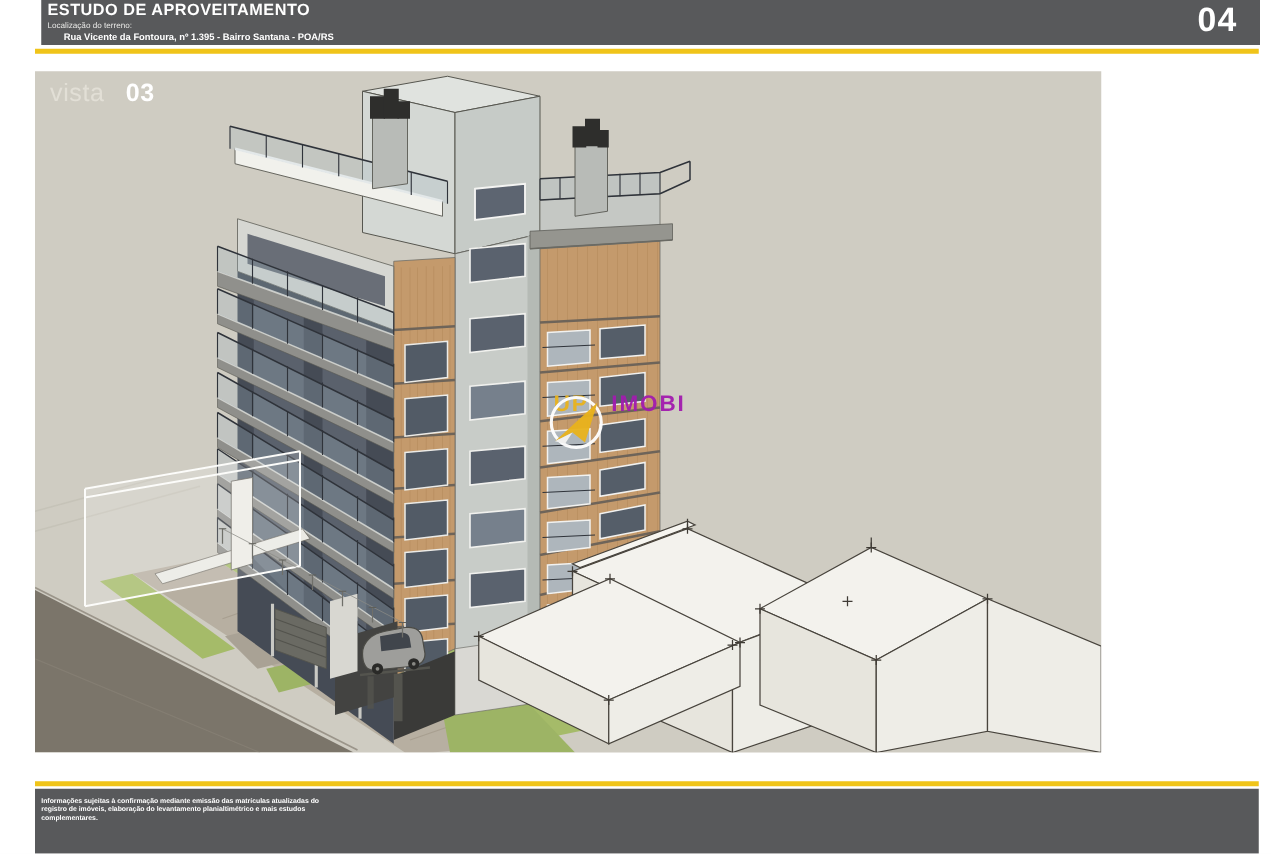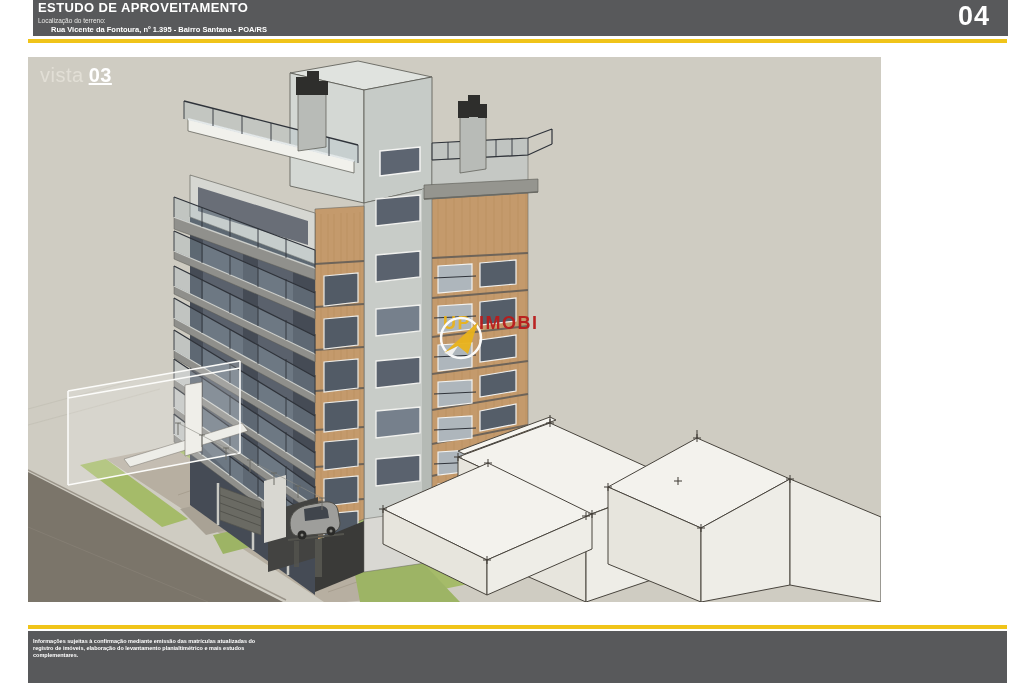--- a/index.html
+++ b/index.html
@@ -14,25 +14,25 @@
   .hdr-page{position:absolute;right:18px;top:1px;font-size:27px;font-weight:700;color:#ffffff;
             letter-spacing:1px;text-align:right;}
   .yline{position:absolute;left:28px;width:979px;height:4px;background:#F0C419;}
   .yline-top{top:39px;}
   .yline-bottom{top:625px;}
   
   .canvas{position:absolute;left:28px;top:57px;width:853px;height:545px;background:#CFCCC2;overflow:hidden;}
   .canvas svg{position:absolute;left:0;top:0;}
   .vista{position:absolute;left:12px;top:7px;font-size:20px;letter-spacing:.5px;}
   .vista .pfx{color:#e2dfd6;font-weight:400;}
-  .vista .num{color:#ffffff;font-weight:700;margin-left:5px;text-decoration:underline;}
+  .vista .num{color:#ffffff;font-weight:700;margin-left:17px;}
   .logo{position:absolute;left:408px;top:256px;display:flex;align-items:center;opacity:.95;}
   .logo-text{margin-left:7px;font-size:18px;font-weight:700;letter-spacing:1.5px;white-space:nowrap;}
   .logo-text .up{color:#E9B31C;text-align:right;}
-  .logo-text .imobi{color:#b91c1c;margin-left:8px;}
+  .logo-text .imobi{color:#a21caf;margin-left:8px;padding-left:10px;}
   
   .footer{position:absolute;left:28px;top:631px;width:979px;height:52px;background:#58595B;}
   .footer-text{position:absolute;left:5px;top:7px;color:#ffffff;font-size:5.5px;font-weight:700;
                line-height:1.25;}
 </style>
 </head>
 <body>
 
 <div class="page">
 

